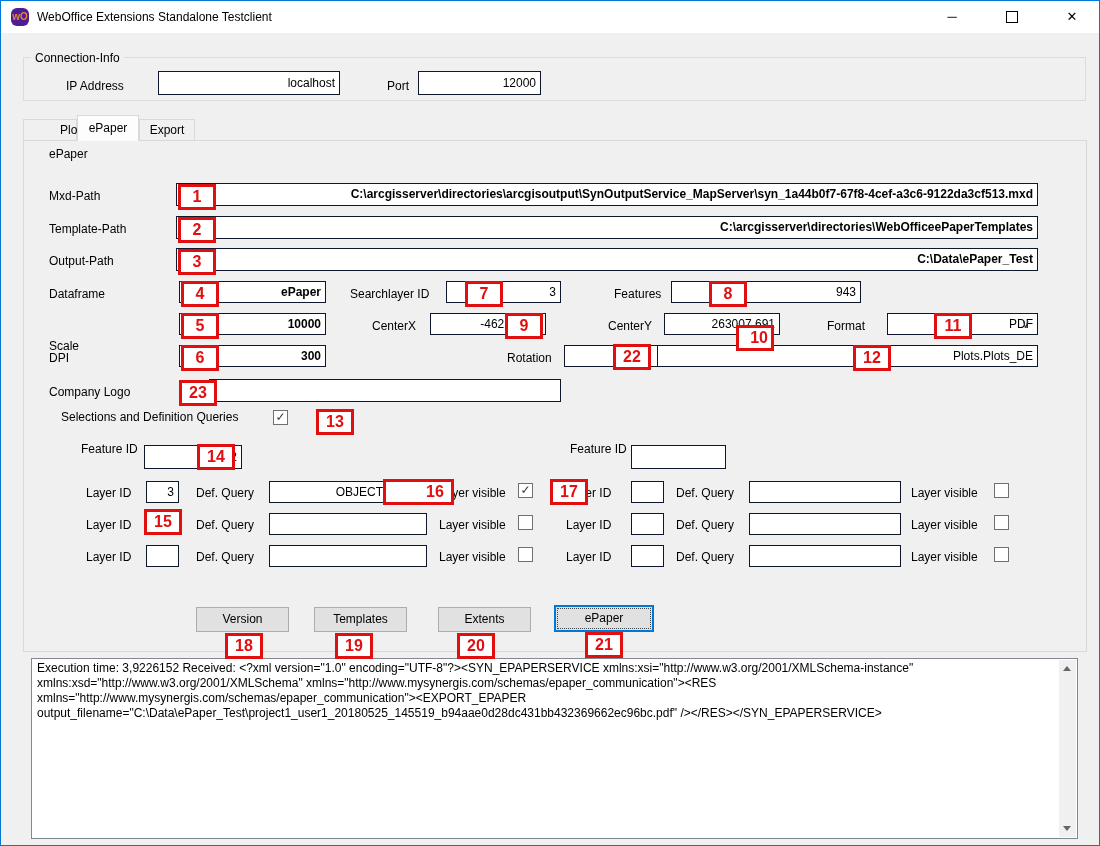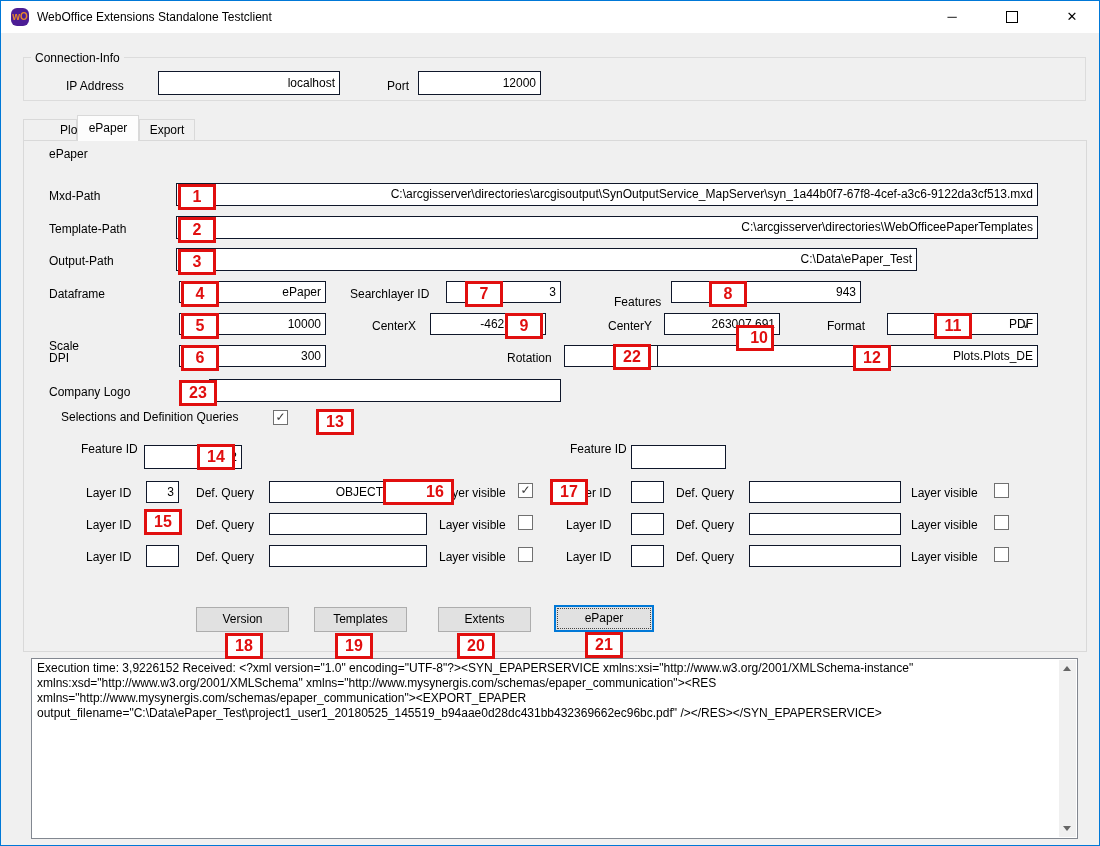--- a/index.html
+++ b/index.html
@@ -9,21 +9,21 @@
   .app-icon{position:absolute;left:10px;top:7px;width:18px;height:18px;background:#4c1d95;border-radius:6px;text-align:center;line-height:18px;font-size:10px;font-weight:bold;color:#e8882d;}
   .title-text{position:absolute;left:36px;top:9px;font-size:12px;white-space:nowrap;}
   .winbtn{position:absolute;top:0;width:46px;height:32px;text-align:center;line-height:32px;font-size:13px;color:#000;cursor:default;}
   .maxglyph{display:inline-block;width:10px;height:10px;border:1px solid #000;vertical-align:middle;margin-top:-2px;}
 
   .group{position:absolute;border:1px solid #dcdcdc;box-sizing:border-box;}
   .legend{position:absolute;background:#f0f0f0;padding:0 4px;white-space:nowrap;z-index:2;line-height:14px;}
 
   .label{position:absolute;white-space:nowrap;line-height:14px;z-index:2;}
   .tbox{position:absolute;background:#fff;border:1px solid #0f172a;box-sizing:border-box;line-height:20px;padding:0 4px;white-space:nowrap;overflow:hidden;z-index:3;text-align:right;}
-  .pad-marker{padding-left:42px;}
+  .pad-marker{padding-left:42px;font-weight:bold;}
   .combo .chev{position:absolute;right:7px;top:0;line-height:20px;font-size:12px;color:#333;}
   .checkbox{position:absolute;width:15px;height:15px;background:#fff;border:1px solid #707070;box-sizing:border-box;text-align:center;line-height:13px;font-size:12px;color:#3c3c3c;z-index:3;}
   .checkbox.checked::after{content:"\2713";}
 
   .tab{position:absolute;border:1px solid #d9d9d9;border-bottom:none;background:#f0f0f0;box-sizing:border-box;text-align:center;z-index:2;}
   .tab.active{background:#fdfdfd;z-index:4;}
   .tabpage{position:absolute;left:22px;top:139px;width:1064px;height:512px;border:1px solid #d9d9d9;background:#f0f0f0;box-sizing:border-box;z-index:1;}
 
   .btn{position:absolute;height:25px;background:#e1e1e1;border:1px solid #adadad;box-sizing:border-box;text-align:center;line-height:22px;z-index:3;}
   .btn.focused{border:2px solid #0078d7;outline:1px dotted #444;outline-offset:-4px;}
@@ -65,27 +65,27 @@
   <div class="group" style="left:36px;top:152px;width:1036px;height:492px;"></div>
   <div class="legend" style="left:44px;top:146px;">ePaper</div>
 
   <div class="label" style="left:48px;top:188px;">Mxd-Path</div>
   <div class="tbox pad-marker" style="left:175px;top:182px;width:862px;height:23px;line-height:21px;">C:\arcgisserver\directories\arcgisoutput\SynOutputService_MapServer\syn_1a44b0f7-67f8-4cef-a3c6-9122da3cf513.mxd</div>
 
   <div class="label" style="left:48px;top:221px;">Template-Path</div>
   <div class="tbox pad-marker" style="left:175px;top:215px;width:862px;height:23px;line-height:21px;">C:\arcgisserver\directories\WebOfficeePaperTemplates</div>
 
   <div class="label" style="left:48px;top:253px;">Output-Path</div>
-  <div class="tbox pad-marker" style="left:175px;top:247px;width:741px;height:23px;line-height:21px;">C:\Data\ePaper_Test</div>
+  <div class="tbox pad-marker" style="left:175px;top:247px;width:862px;height:23px;line-height:21px;">C:\Data\ePaper_Test</div>
 
   <div class="label" style="left:48px;top:286px;">Dataframe</div>
   <div class="tbox pad-marker" style="left:178px;top:280px;width:147px;height:22px;">ePaper</div>
   <div class="label" style="left:349px;top:286px;">Searchlayer ID</div>
   <div class="tbox" style="left:445px;top:280px;width:115px;height:22px;">3</div>
-  <div class="label" style="left:613px;top:286px;margin-top:8px;">Features</div>
+  <div class="label" style="left:613px;top:286px;">Features</div>
   <div class="tbox" style="left:670px;top:280px;width:190px;height:22px;">943</div>
 
   <div class="label" style="left:48px;top:318px;margin-top:20px;">Scale</div>
   <div class="tbox pad-marker" style="left:178px;top:312px;width:147px;height:22px;">10000</div>
   <div class="label" style="left:371px;top:318px;">CenterX</div>
   <div class="tbox" style="left:429px;top:312px;width:116px;height:22px;">-46254.208</div>
   <div class="label" style="left:607px;top:318px;">CenterY</div>
   <div class="tbox" style="left:663px;top:312px;width:116px;height:22px;">263007.691</div>
   <div class="label" style="left:826px;top:318px;">Format</div>
   <div class="tbox combo" style="left:886px;top:312px;width:151px;height:22px;">

